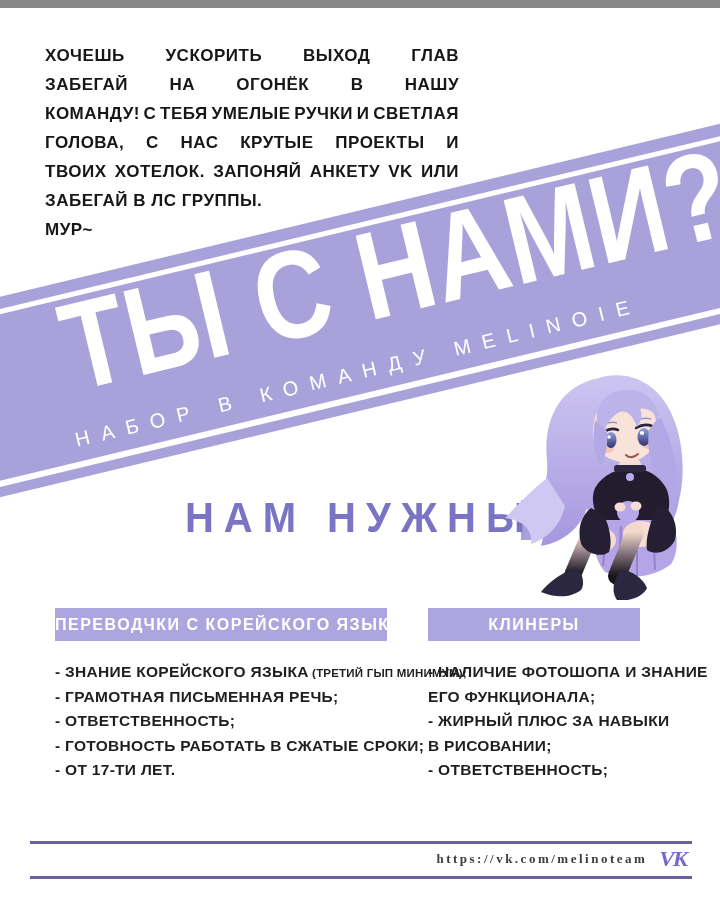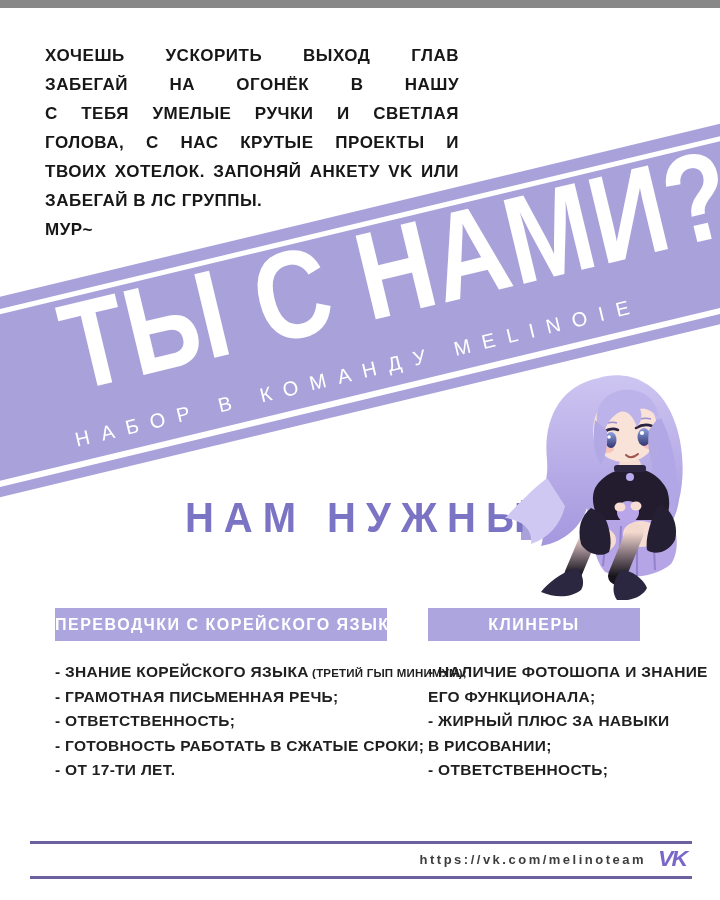--- a/index.html
+++ b/index.html
@@ -54,21 +54,21 @@
     letter-spacing:.3px;}
   .req-line{height:24.5px;line-height:24.5px;white-space:nowrap;}
   .note{font-size:11.5px;letter-spacing:.2px;}
   
   .footer{position:absolute;left:30px;top:833px;width:662px;height:38px;z-index:2;}
   .footer-rule{position:absolute;left:0;right:0;height:3px;background:#6c609f;}
   .footer-rule.r1{top:0;}
   .footer-rule.r2{top:35px;}
   .footer-content{
     position:absolute;right:6px;top:5px;height:26px;
-    display:flex;align-items:center;gap:12px;
+    display:flex;align-items:center;gap:12px;font-family:Liberation Serif, serif;
   }
   .footer-url{
     font-size:13px;font-weight:700;color:#3d3d3d;letter-spacing:2.5px;
     text-decoration:none;white-space:nowrap;
   }
   .vk-logo{
     font-size:23px;font-weight:700;color:#7a68c8;letter-spacing:-2px;
     font-style:italic;transform:scaleY(.92);line-height:1;cursor:pointer;
   }
   
@@ -89,20 +89,21 @@
         <span>ГЛАВ</span>
       </div>
       <div class="intro-line just">
         <span>ЗАБЕГАЙ</span>
         <span>НА</span>
         <span>ОГОНЁК</span>
         <span>В</span>
         <span>НАШУ</span>
       </div>
       <div class="intro-line just">
+        <span>КОМАНДУ!</span>
         <span>С</span>
         <span>ТЕБЯ</span>
         <span>УМЕЛЫЕ</span>
         <span>РУЧКИ</span>
         <span>И</span>
         <span>СВЕТЛАЯ</span>
       </div>
       <div class="intro-line just">
         <span>ГОЛОВА,</span>
         <span>С</span>

